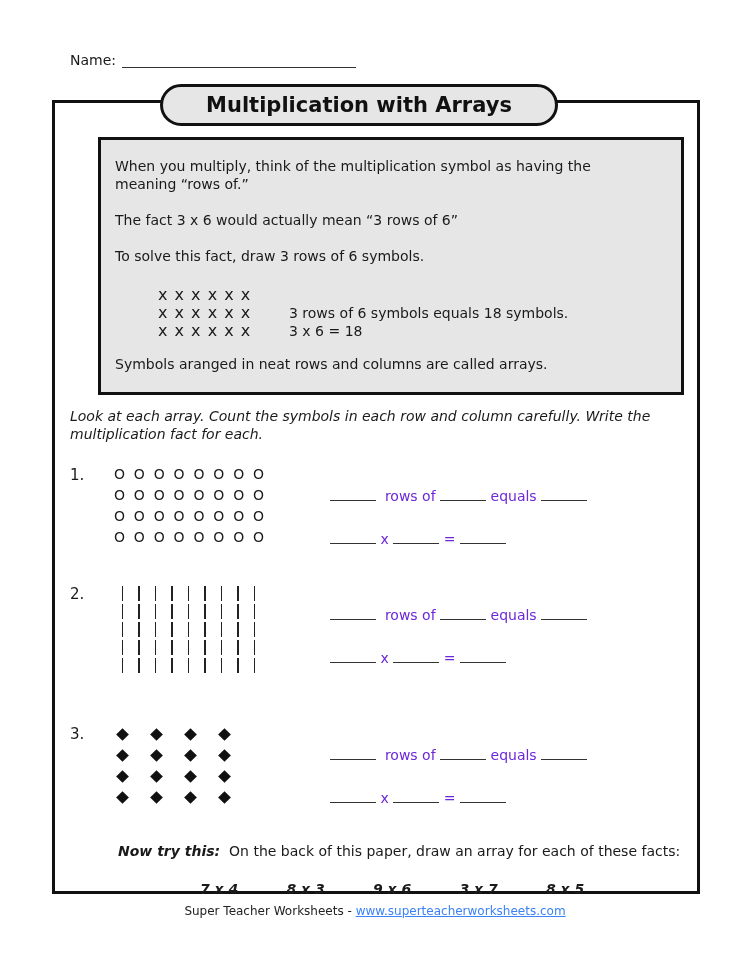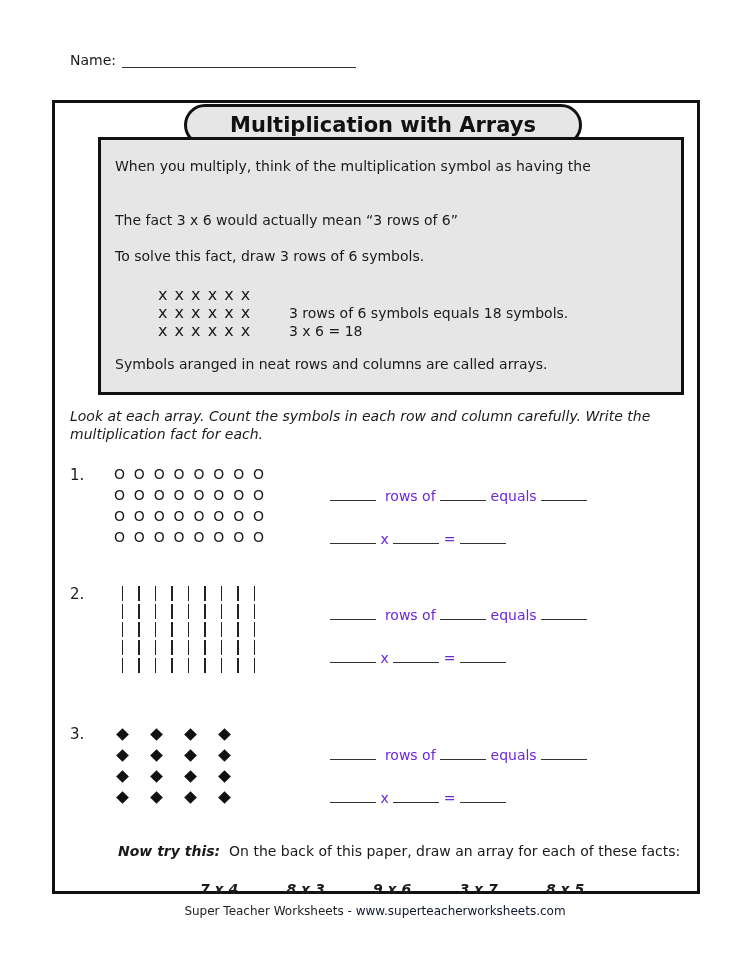--- a/index.html
+++ b/index.html
@@ -5,24 +5,24 @@
   html, body { margin: 0; padding: 0; }
   body {
     width: 750px; height: 970px; background: #ffffff; position: relative;
     font-family: "DejaVu Sans", sans-serif; color: #1a1a1a; overflow: hidden;
   }
   .name-row { position: absolute; left: 70px; top: 52px; font-size: 14px; }
   .name-line { display: inline-block; width: 234px; border-bottom: 1px solid #333; margin-left: 6px; height: 14px; vertical-align: bottom; }
 
   .frame { position: absolute; left: 52px; top: 100px; width: 642px; height: 788px; border: 3px solid #111; }
   .title-pill {
-    position: absolute; left: 184px; top: 84px; width: 398px; height: 42px;
+    position: absolute; left: 160px; top: 84px; width: 398px; height: 42px;
     background: #e6e6e6; border: 3px solid #111; border-radius: 22px;
     display: flex; align-items: center; justify-content: center;
-    font-size: 21px; font-weight: bold; color: #111; box-sizing: border-box; margin-top: 20px;
+    font-size: 21px; font-weight: bold; color: #111; box-sizing: border-box;
   }
   .info-box {
     position: absolute; left: 98px; top: 137px; width: 586px; height: 258px;
     background: #e6e6e6; border: 3px solid #111; box-sizing: border-box;
     font-size: 14px; line-height: 18px;
   }
   .info-box .p { position: absolute; left: 14px; width: 540px; }
   .x-rows { position: absolute; left: 57px; top: 146px; letter-spacing: 1px; font-size: 16px; line-height: 18px; }
   .x-right { position: absolute; left: 188px; top: 164px; line-height: 18px; }
 
@@ -41,35 +41,36 @@
 
   .ans { position: absolute; left: 330px; font-size: 14px; color: #6d28d9; white-space: pre; }
   .blank { display: inline-block; width: 46px; border-bottom: 1px solid #333; height: 13px; vertical-align: baseline; }
 
   .try { position: absolute; left: 70px; top: 843px; font-size: 14px; margin-left: 48px; }
   .try b { font-style: italic; }
   .facts { position: absolute; left: 200px; top: 861px; font-size: 14px; font-weight: bold; font-style: italic; display: flex; gap: 0; margin-top: 20px; }
   .facts span { width: 86.5px; }
 
   .footer { position: absolute; left: 0; width: 750px; top: 904px; text-align: center; font-size: 12px; color: #222; }
-  .footer a { color: #0f172a; }
+  .footer a { color: #3b82f6; text-decoration: underline; }
 </style>
 </head>
 <body>
 
 <div class="name-row">
   <span>Name:</span><span class="name-line"></span>
 </div>
 
 <div class="frame"></div>
 <div class="title-pill">Multiplication with Arrays</div>
 
 <div class="info-box">
   <div class="p" style="top:17px">
     <div>When you multiply, think of the multiplication symbol as having the</div>
+    <div>meaning “rows of.”</div>
   </div>
   <div class="p" style="top:71px">The fact 3 x 6 would actually mean “3 rows of 6”</div>
   <div class="p" style="top:107px">To solve this fact, draw 3 rows of 6 symbols.</div>
   <div class="x-rows">
     <div>x x x x x x</div>
     <div>x x x x x x</div>
     <div>x x x x x x</div>
   </div>
   <div class="x-right">
     <div>3 rows of 6 symbols equals 18 symbols.</div>

